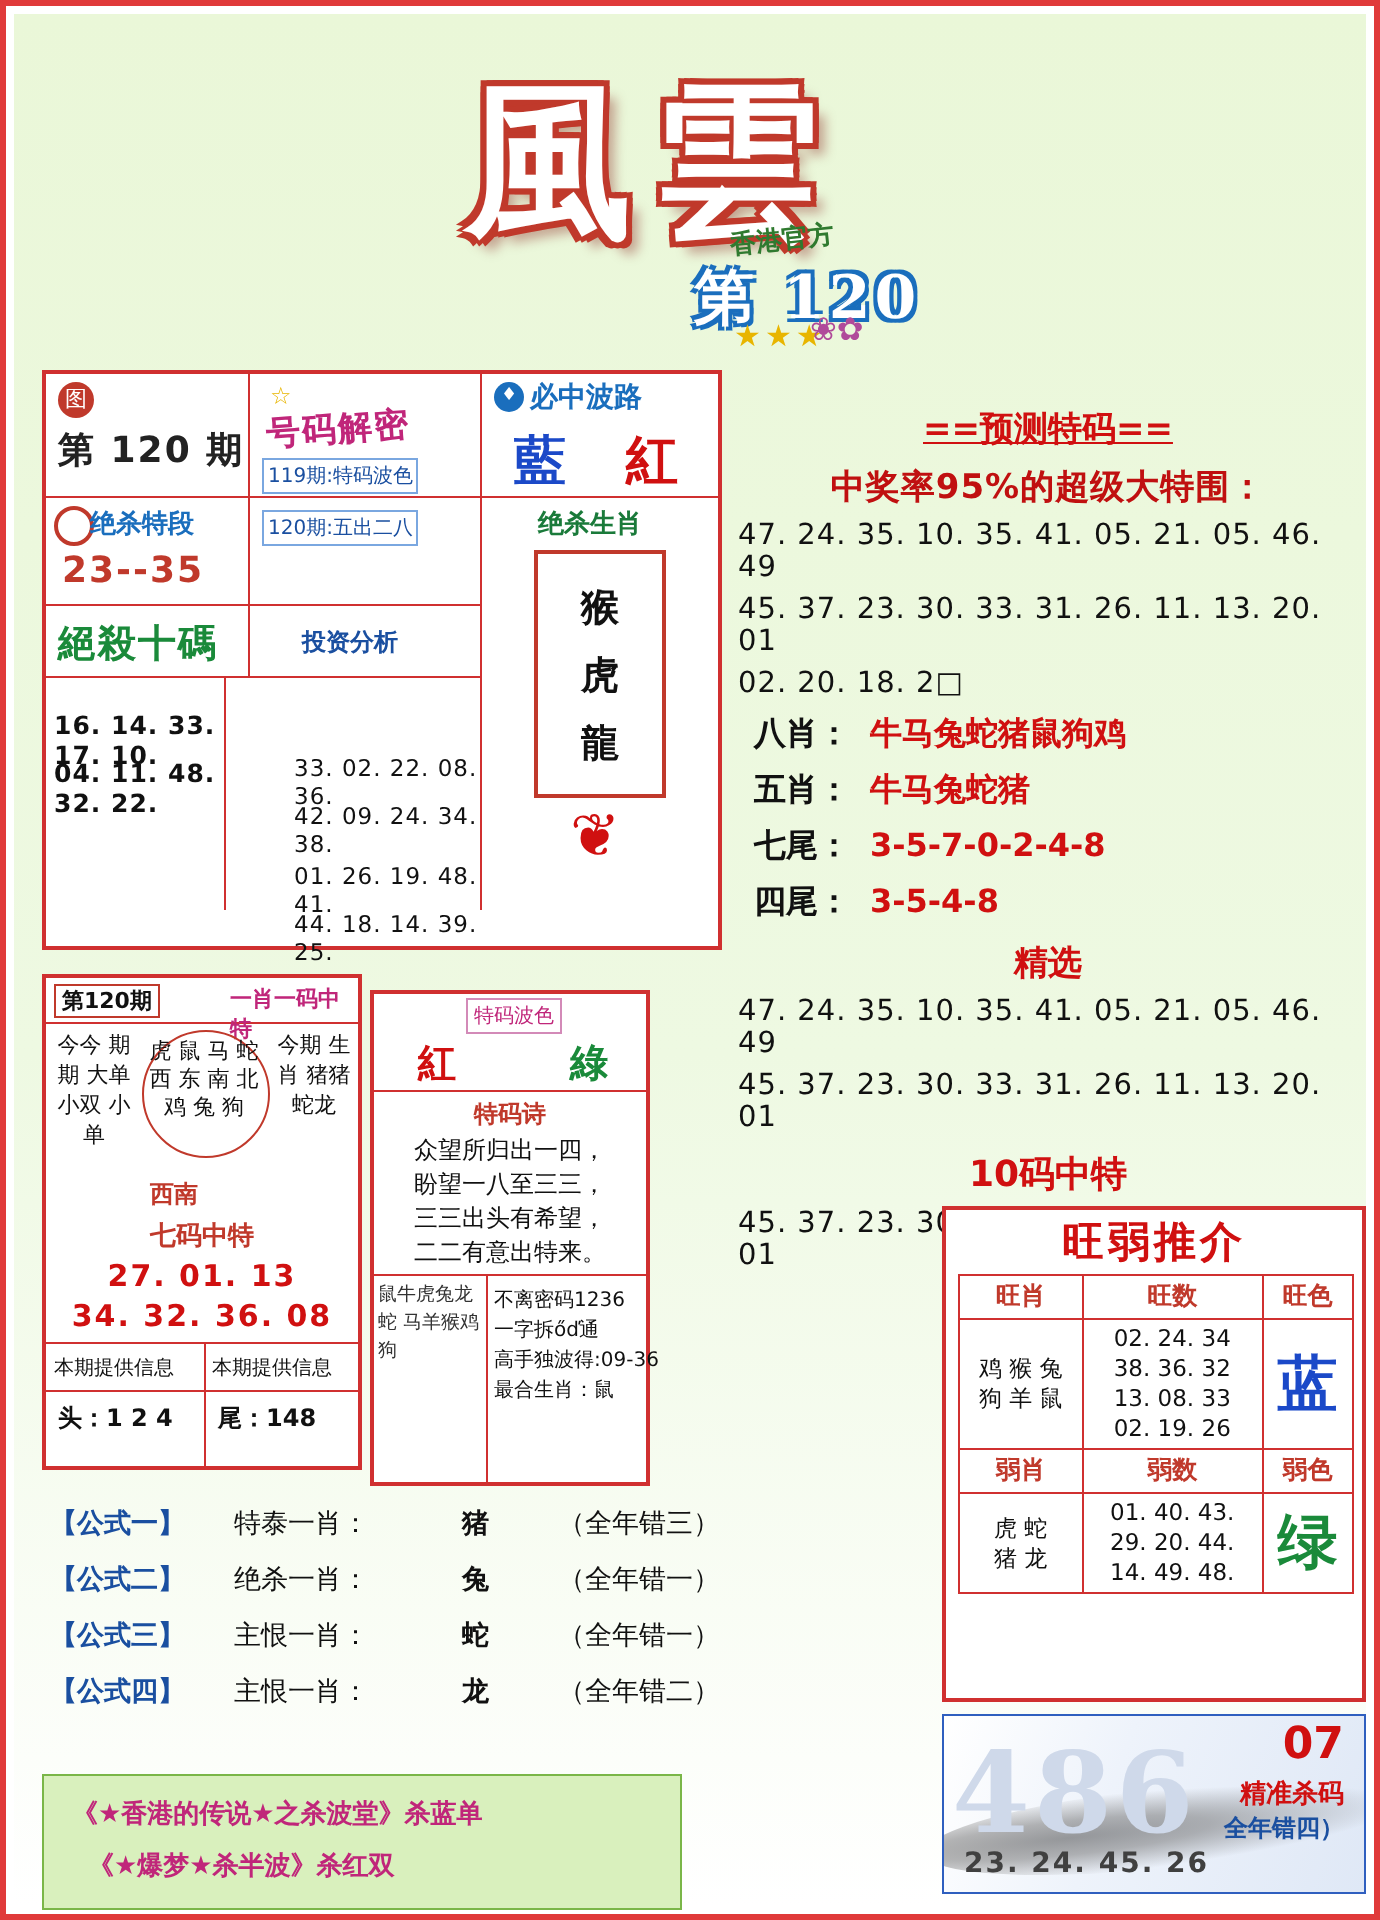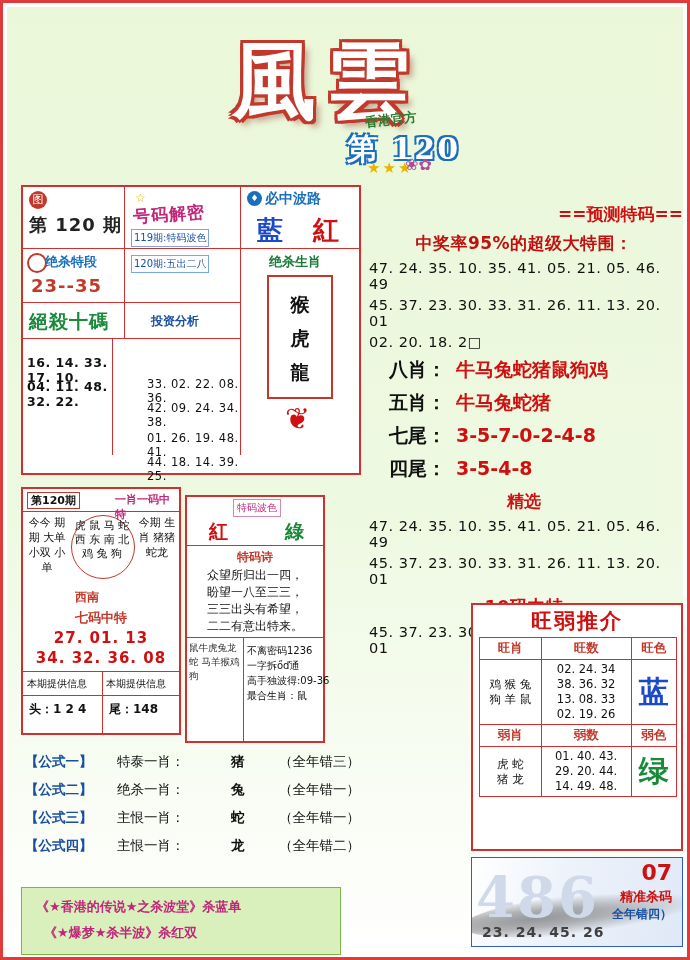--- a/index.html
+++ b/index.html
@@ -101,24 +101,24 @@
   .cell-nums{left:0;top:152px;width:90px;height:116px;border-right:1px solid #d03030;}
   .cell-nums .ln{position:absolute;left:4px;font-size:12.5px;color:#111;font-weight:bold;letter-spacing:.5px;}
 
   .cell-fx{left:102px;top:152px;width:116px;height:116px;border-right:1px solid #d03030;}
   .cell-fx .ln{position:absolute;left:22px;font-size:11.5px;color:#111;letter-spacing:.5px;margin-top:32px;}
 
   
   .forecast{
     position:absolute;left:358px;top:192px;width:318px;height:398px;
   }
-  .fc-title{font-size:17px;font-weight:bold;color:#d01010;text-align:right;margin-top:4px;}
+  .fc-title{font-size:17px;font-weight:bold;color:#d01010;text-align:center;margin-top:4px;text-decoration:underline;}
   .fc-sub{font-size:17px;font-weight:bold;color:#c01010;text-align:center;margin-top:6px;letter-spacing:.5px;}
   .fc-line{font-size:14.5px;color:#111;margin:5px 0 0 4px;letter-spacing:.5px;}
-  .fc-row{font-size:19px;color:#111;margin:7px 0 0 24px;}
+  .fc-row{font-size:16px;color:#111;margin:7px 0 0 12px;}
   .fc-row b{color:#111;}
   .fc-row .v{color:#d01010;font-weight:bold;margin-left:10px;}
   .fc-h2{font-size:17px;font-weight:bold;color:#d01010;text-align:center;margin-top:8px;}
   .fc-h3{font-size:18px;font-weight:bold;color:#d01010;text-align:center;margin-top:8px;}
 
   
   .midcard{
     position:absolute;left:14px;top:480px;width:160px;height:248px;
     border:2px solid #d03030;background:#fff;box-sizing:border-box;
   }

